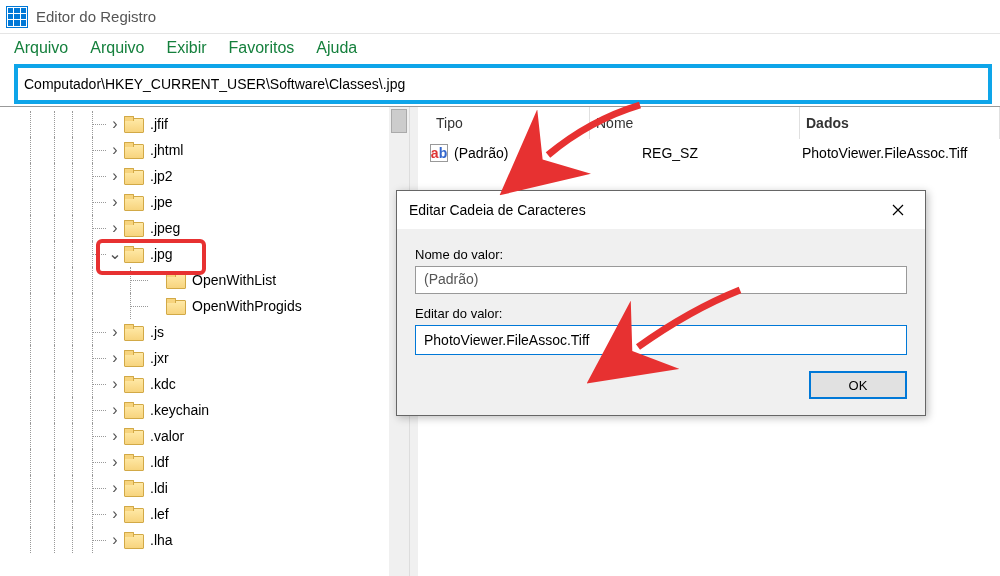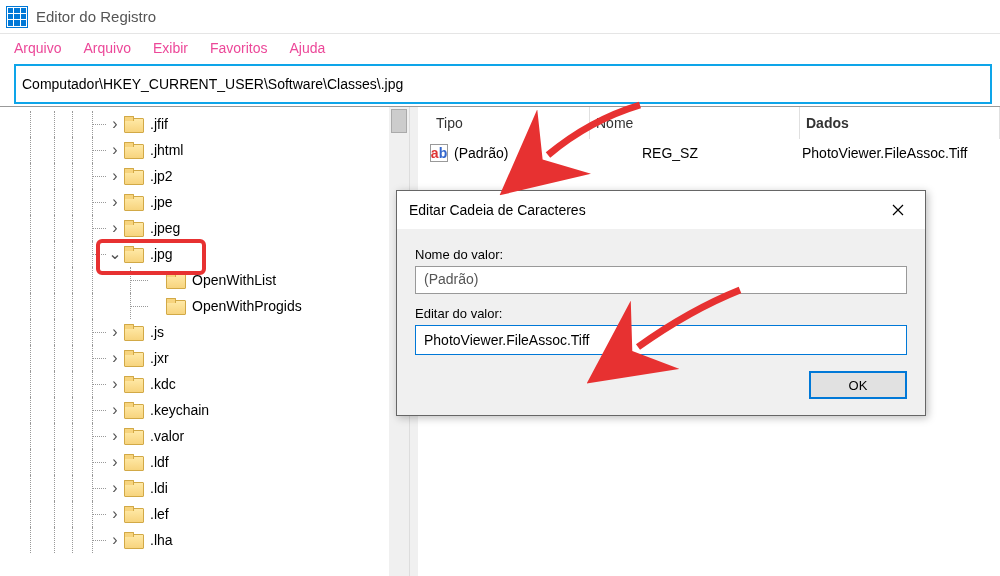--- a/index.html
+++ b/index.html
@@ -6,24 +6,24 @@
 body { background: #fff; width: 1000px; height: 576px; overflow: hidden; position: relative; }
 
 
 .titlebar { height: 34px; display: flex; align-items: center; padding-left: 6px; border-bottom: 1px solid #e5e5e5; }
 .app-icon { width: 22px; height: 22px; background: #fff; margin-right: 8px; display: grid; grid-template-columns: repeat(3,1fr); grid-template-rows: repeat(3,1fr); gap: 1px; padding: 1px; border: 1px solid #0078d7; }
 .app-icon span { background: #0078d7; }
 .titlebar .title { color: #555; font-size: 15px; }
 
 
 .menubar { height: 28px; display: flex; align-items: center; padding-left: 14px; gap: 22px; }
-.menubar span { color: #ec4899; font-size: 14px; }
-
-
-.addressbar { height: 40px; border: 2px solid #0ea5e9; margin: 2px 8px 2px 14px; display: flex; align-items: center; padding: 16px 6px; background: #fff; }
+.menubar span { color: #15803d; font-size: 16px; }
+
+
+.addressbar { height: 40px; border: 4px solid #0ea5e9; margin: 2px 8px 2px 14px; display: flex; align-items: center; padding: 16px 6px; background: #fff; }
 .addressbar span { font-size: 14px; color: #000; }
 
 
 .main { display: flex; height: calc(576px - 34px - 28px - 32px); border-top: 1px solid #999; margin-top: 2px; }
 .tree-panel { width: 410px; border-right: 1px solid #ddd; position: relative; overflow: hidden; }
 .tree-scroll { position: absolute; right: 0; top: 0; width: 20px; height: 100%; background: #f0f0f0; }
 .tree-thumb { position: absolute; left: 2px; right: 2px; top: 2px; height: 24px; background: #ccc; border: 1px solid #aaa; }
 
 .tree { padding: 4px 0 0 0; }
 .tree-row { display: flex; align-items: center; height: 26px; padding-left: 108px; position: relative; }

